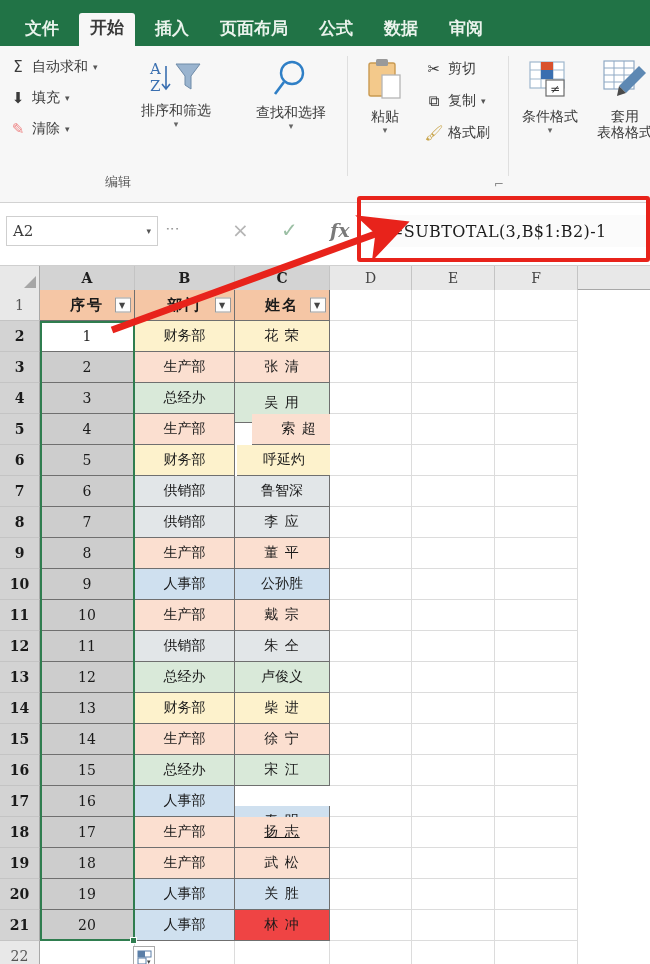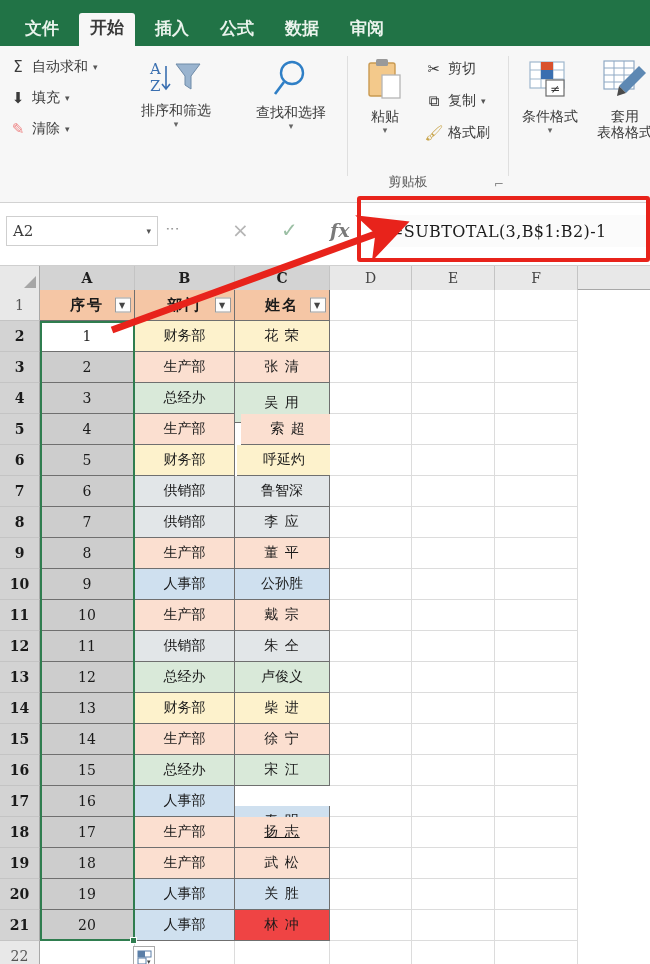--- a/index.html
+++ b/index.html
@@ -222,20 +222,21 @@
 </style>
 </head>
 <body>
 
 <div id="app">
 
   <div class="tabbar" id="tabbar">
       <div class="tab">文件</div>
       <div class="tab active">开始</div>
       <div class="tab">插入</div>
+      <div class="tab">页面布局</div>
       <div class="tab">公式</div>
       <div class="tab">数据</div>
       <div class="tab">审阅</div>
     </div>
 
   <div class="ribbon">
 
     <div class="grp" style="left:0; width:236px;">
       <div class="edit-item" style="top:12px;">
         <span class="gi">Σ</span>
@@ -259,20 +260,21 @@
             <text x="2" y="16" font-size="15" font-family="DejaVu Serif, serif" fill="#3a6fb0">A</text>
             <text x="2" y="33" font-size="15" font-family="DejaVu Serif, serif" fill="#3a6fb0">Z</text>
             <path d="M18 8 L18 30 M14 26 L18 31 L22 26" stroke="#3a6fb0" stroke-width="1.6" fill="none"></path>
             <path d="M28 6 L52 6 L43 18 L43 31 L37 27 L37 18 Z" fill="#9ab4cf" stroke="#6f8ba8" stroke-width="1"></path>
           </svg>
         </span>
         <span>排序和筛选</span>
         <span class="sub">▾</span>
       </div>
 
+      <div class="grp-title">编辑</div>
     </div>
 
     <div class="grp" style="left:236px; width:110px;">
       <div class="bigbtn" style="left:0; top:12px; width:110px;">
         <span class="glyph">
           <svg width="46" height="40" viewBox="0 0 46 40">
             <circle cx="24" cy="15" r="11" stroke="#2f7fc6" stroke-width="2.4" fill="none"></circle>
             <line x1="16" y1="24" x2="7" y2="36" stroke="#2f7fc6" stroke-width="2.6"></line>
           </svg>
         </span>
@@ -303,21 +305,20 @@
       <div class="edit-item" style="left:74px; top:46px;">
         <span class="gi">⧉</span>
         <span>复制</span>
         <span class="caret">▾</span>
       </div>
       <div class="edit-item" style="left:74px; top:78px;">
         <span class="gi" style="color:#c8a44a">🖌</span>
         <span>格式刷</span>
       </div>
 
-      <div class="grp-title" style="left:-22px;">剪贴板</div>
       <div style="position:absolute; right:6px; bottom:12px; font-size:12px; color:#8a8a8a;">⌐</div>
     </div>
 
     <div class="grp-sep" style="left:508px;"></div>
 
     <div class="grp" style="left:512px; width:138px;">
       <div class="bigbtn" style="left:0px; top:10px; width:76px;">
         <span class="glyph">
           <svg width="52" height="46" viewBox="0 0 52 46">
             <rect x="6" y="6" width="34" height="26" fill="#fff" stroke="#9fb7cd" stroke-width="1.2"></rect>
@@ -412,21 +413,21 @@
         <div class="cell tbl" style="left: 135px; width: 100px; top: 55px; height: 31px; background: rgb(253, 242, 204);">财务部</div>
         <div class="cell tbl name" style="left: 235px; width: 95px; top: 55px; height: 31px; background: rgb(253, 242, 204);">花  荣</div>
         <div class="cell tbl acol" style="left: 40px; width: 95px; top: 86px; height: 31px; background: rgb(205, 205, 205);">2</div>
         <div class="cell tbl" style="left: 135px; width: 100px; top: 86px; height: 31px; background: rgb(251, 223, 208);">生产部</div>
         <div class="cell tbl name" style="left: 235px; width: 95px; top: 86px; height: 31px; background: rgb(251, 223, 208);">张  清</div>
         <div class="cell tbl acol" style="left: 40px; width: 95px; top: 117px; height: 31px; background: rgb(205, 205, 205);">3</div>
         <div class="cell tbl" style="left: 135px; width: 100px; top: 117px; height: 31px; background: rgb(217, 233, 217);">总经办</div>
         <div class="cell tbl name" style="left: 235px; width: 95px; top: 117px; height: 40px; background: rgb(217, 233, 217);">吴  用</div>
         <div class="cell tbl acol" style="left: 40px; width: 95px; top: 148px; height: 31px; background: rgb(205, 205, 205);">4</div>
         <div class="cell tbl" style="left: 135px; width: 100px; top: 148px; height: 31px; background: rgb(251, 223, 208);">生产部</div>
-        <div class="cell tbl name" style="left: 241px; width: 95px; top: 148px; height: 31px; background: rgb(251, 223, 208);">索  超</div>
+        <div class="cell tbl name" style="left: 252px; width: 95px; top: 148px; height: 31px; background: rgb(251, 223, 208);">索  超</div>
         <div class="cell tbl acol" style="left: 40px; width: 95px; top: 179px; height: 31px; background: rgb(205, 205, 205);">5</div>
         <div class="cell tbl" style="left: 135px; width: 100px; top: 179px; height: 31px; background: rgb(253, 242, 204);">财务部</div>
         <div class="cell tbl name wide" style="left: 237px; width: 95px; top: 179px; height: 31px; background: rgb(253, 242, 204);">呼延灼</div>
         <div class="cell tbl acol" style="left: 40px; width: 95px; top: 210px; height: 31px; background: rgb(205, 205, 205);">6</div>
         <div class="cell tbl" style="left: 135px; width: 100px; top: 210px; height: 31px; background: rgb(226, 230, 232);">供销部</div>
         <div class="cell tbl name wide" style="left: 235px; width: 95px; top: 210px; height: 31px; background: rgb(226, 230, 232);">鲁智深</div>
         <div class="cell tbl acol" style="left: 40px; width: 95px; top: 241px; height: 31px; background: rgb(205, 205, 205);">7</div>
         <div class="cell tbl" style="left: 135px; width: 100px; top: 241px; height: 31px; background: rgb(226, 230, 232);">供销部</div>
         <div class="cell tbl name" style="left: 235px; width: 95px; top: 241px; height: 31px; background: rgb(226, 230, 232);">李  应</div>
         <div class="cell tbl acol" style="left: 40px; width: 95px; top: 272px; height: 31px; background: rgb(205, 205, 205);">8</div>

